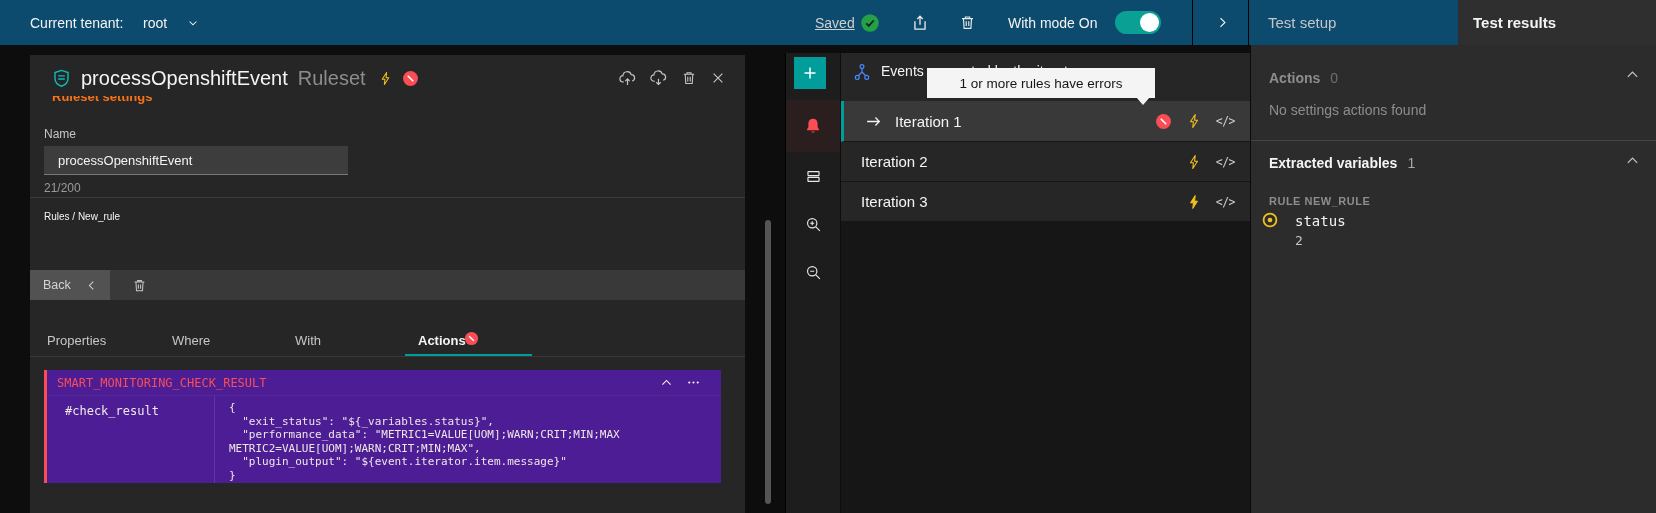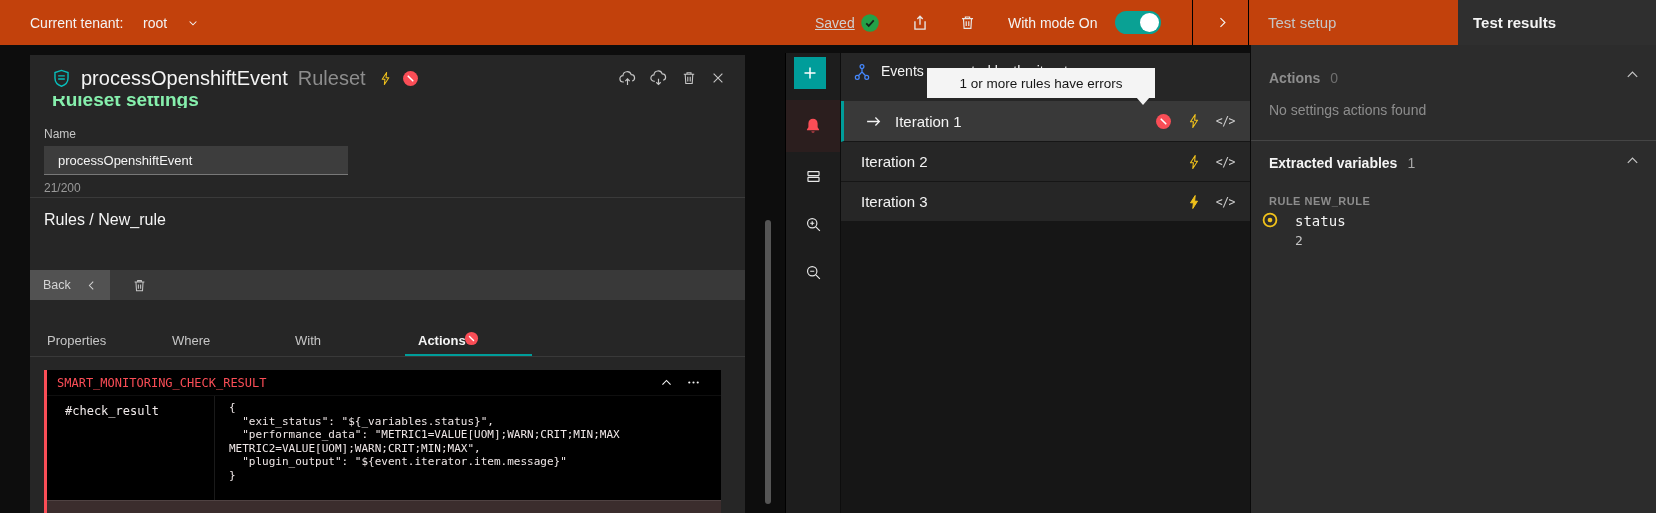--- a/index.html
+++ b/index.html
@@ -7,52 +7,52 @@
   body {
     position:relative; overflow:hidden;
     background:#0d0d0d;
     font-family:"Liberation Sans", sans-serif;
     color:#f4f4f4; font-size:14px;
   }
   .abs { position:absolute; }
   button { background:none; border:none; color:inherit; font:inherit; cursor:pointer; padding:0; }
 
   
-  .topbar { position:absolute; left:0; top:0; width:1540px; height:45px; background:#c2410c;padding-left:40px; }
+  .topbar { position:absolute; left:0; top:0; width:1540px; height:45px; background:#0c4a6e;padding-left:40px; }
   .topbar .vline { position:absolute; top:0; width:1px; height:45px; background:#000; }
   .t-item { position:absolute; top:0; height:45px; display:flex; align-items:center; }
   .tab-top { position:absolute; top:0; height:45px; display:flex; align-items:center; font-size:15px; }
 
   
   .panel-left { position:absolute; left:30px; top:55px; width:715px; height:458px; background:#262626; }
   .pl-header { position:absolute; left:0; top:0; width:100%; height:46px; display:flex; align-items:center; padding:0 20px 0 22px; }
   .pl-title { font-size:20px; color:#f4f4f4; margin-left:10px; }
   .pl-type  { font-size:20px; color:#8d8d8d; margin-left:10px; }
   .pl-hicons { margin-left:auto; display:flex; align-items:center; gap:14px; color:#c6c6c6; }
   .clip-head { position:absolute; left:22px; top:41px; height:12px; overflow:hidden; width:300px; }
-  .clip-head span { display:block; margin-top:-7px; font-size:19px; font-weight:bold; color:#86efac; }
+  .clip-head span { display:block; margin-top:-7px; font-size:13px; font-weight:bold; color:#f97316; }
   .fld-label { font-size:12px; color:#c6c6c6; }
   .name-input { position:absolute; left:14px; top:91px; width:304px; height:29px; background:#3d3d3d;
     border:none; border-bottom:1px solid #787878; color:#f4f4f4; font-size:13px; padding:0 14px;
     font-family:"Liberation Sans",sans-serif; }
   .helper { position:absolute; left:14px; top:126px; font-size:12px; color:#9a9a9a; }
   .hdiv { position:absolute; left:0; width:100%; height:1px; background:#3a3a3a; }
-  .breadcrumb { position:absolute; left:14px; top:156px; font-size:16px; color:#f4f4f4; }
+  .breadcrumb { position:absolute; left:14px; top:156px; font-size:10px; color:#f4f4f4; }
   .backbar { position:absolute; left:0; top:215px; width:100%; height:30px; background:#393939; display:flex; align-items:center; }
   .back-btn { width:80px; height:30px; background:#525252; color:#d4d4d4; font-size:12.5px;
     display:flex; align-items:center; justify-content:space-between; padding:0 13px; }
   .bb-trash { width:30px; height:30px; margin-left:14px; display:flex; align-items:center; justify-content:center; color:#c6c6c6; }
   .tabsrow { position:absolute; left:0; top:270px; width:100%; height:32px; }
   .tab-lbl { position:absolute; top:8px; font-size:13px; color:#c6c6c6; }
   .tab-lbl.active { color:#f4f4f4; font-weight:bold; }
   .tabline { position:absolute; left:0; top:31px; width:100%; height:1px; background:#393939; }
   .tabsel { position:absolute; left:375px; top:29px; width:127px; height:2px; background:#009d9a; }
 
   
-  .card { position:absolute; left:14px; top:315px; width:677px; height:143px; background:#000000;
+  .card { position:absolute; left:14px; top:315px; width:677px; height:113px; background:#4c1d95;
     border-left:3px solid #fa4d56; overflow:hidden; }
   .card-h { height:25px; display:flex; align-items:center; padding:0 20px 0 10px; }
   .card-title { font-family:"DejaVu Sans Mono",monospace; font-size:12px; color:#fa4d56; }
   .card-hicons { margin-left:auto; display:flex; align-items:center; gap:13px; color:#f4f4f4; }
   .card-b { display:flex; height:105px; border-top:1px solid rgba(255,255,255,.06); }
   .card-lcol { width:168px; border-right:1px solid rgba(255,255,255,.10); padding:8px 0 0 18px;
     font-family:"DejaVu Sans Mono",monospace; font-size:12px; color:#f0eaea; }
   .card-code { flex:1; padding:5px 0 0 14px; }
   .card-code pre { font-family:"DejaVu Sans Mono",monospace; font-size:11px; line-height:13.5px;
     color:#efe7e7; white-space:pre; }

